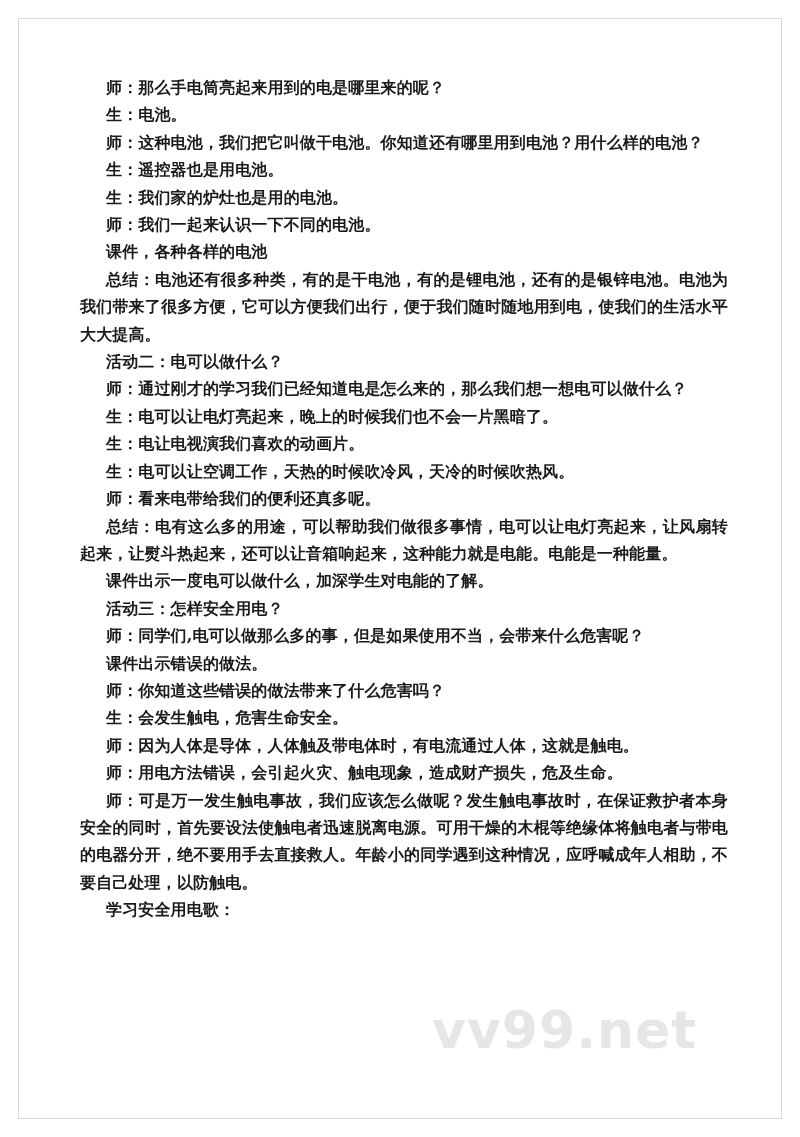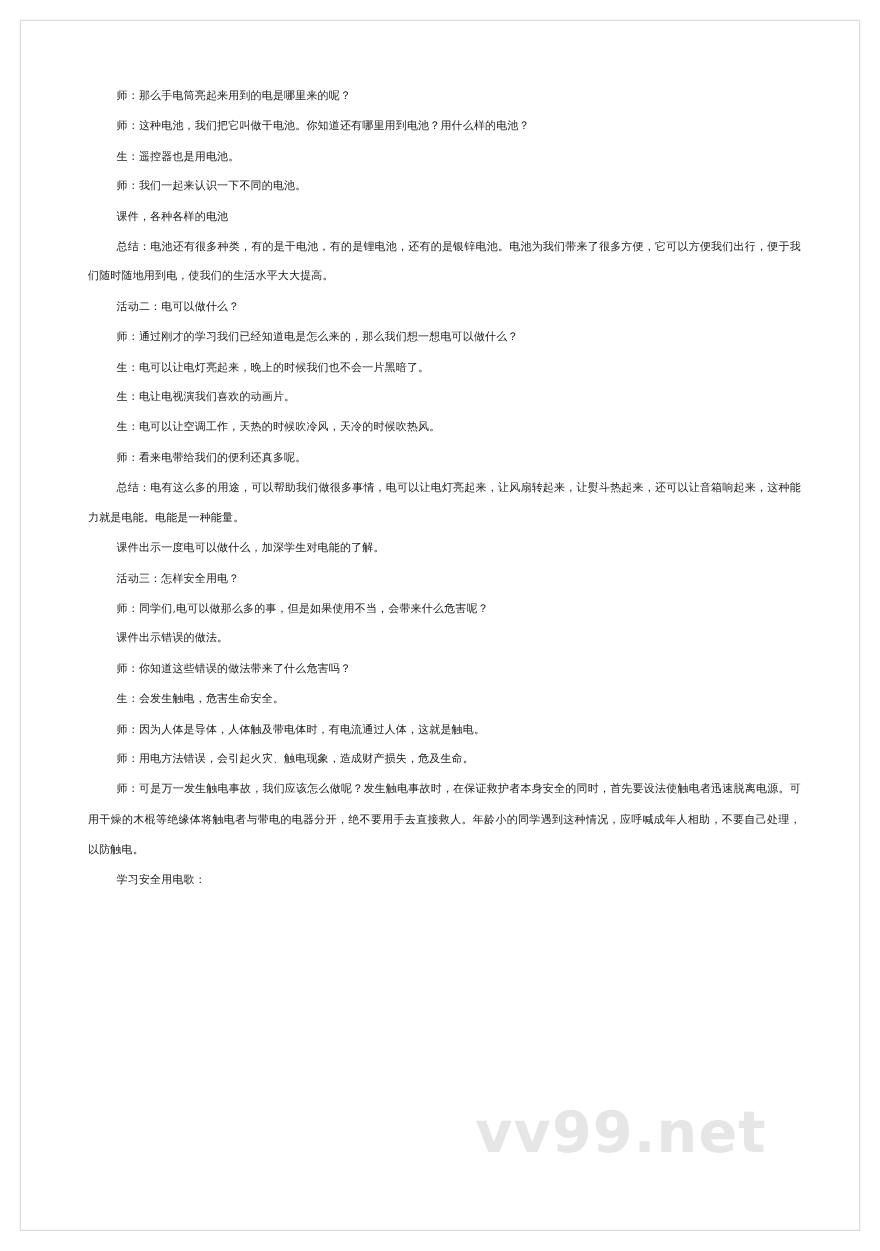--- a/index.html
+++ b/index.html
@@ -31,26 +31,27 @@
     box-sizing: border-box;
     pointer-events: none;
   }
   .content {
     position: absolute;
     left: 80px;
     top: 74px;
     width: 648px;
   }
   .para {
-    font-size: 10px;
+    font-size: 16px;
     line-height: 27.4px;
     color: #1a1a1a;
     margin: 0;
     text-align: justify;
     letter-spacing: 0.15px;
+    font-weight: bold;
   }
   .indent {
     text-indent: 26px;
   }
   .watermark {
     position: absolute;
     left: 432px;
     top: 1000px;
     font-family: "DejaVu Sans", "Liberation Sans", sans-serif;
     font-size: 52px;
@@ -62,22 +63,24 @@
   }
 </style>
 </head>
 <body>
 
 <div class="page">
   <div class="page-border"></div>
 
   <div class="content">
     <p class="para indent">师：那么手电筒亮起来用到的电是哪里来的呢？</p>
+    <p class="para indent">生：电池。</p>
     <p class="para indent">师：这种电池，我们把它叫做干电池。你知道还有哪里用到电池？用什么样的电池？</p>
     <p class="para indent">生：遥控器也是用电池。</p>
+    <p class="para indent">生：我们家的炉灶也是用的电池。</p>
     <p class="para indent">师：我们一起来认识一下不同的电池。</p>
     <p class="para indent">课件，各种各样的电池</p>
     <p class="para indent">总结：电池还有很多种类，有的是干电池，有的是锂电池，还有的是银锌电池。电池为我们带来了很多方便，它可以方便我们出行，便于我们随时随地用到电，使我们的生活水平大大提高。</p>
     <p class="para indent">活动二：电可以做什么？</p>
     <p class="para indent">师：通过刚才的学习我们已经知道电是怎么来的，那么我们想一想电可以做什么？</p>
     <p class="para indent">生：电可以让电灯亮起来，晚上的时候我们也不会一片黑暗了。</p>
     <p class="para indent">生：电让电视演我们喜欢的动画片。</p>
     <p class="para indent">生：电可以让空调工作，天热的时候吹冷风，天冷的时候吹热风。</p>
     <p class="para indent">师：看来电带给我们的便利还真多呢。</p>
     <p class="para indent">总结：电有这么多的用途，可以帮助我们做很多事情，电可以让电灯亮起来，让风扇转起来，让熨斗热起来，还可以让音箱响起来，这种能力就是电能。电能是一种能量。</p>

